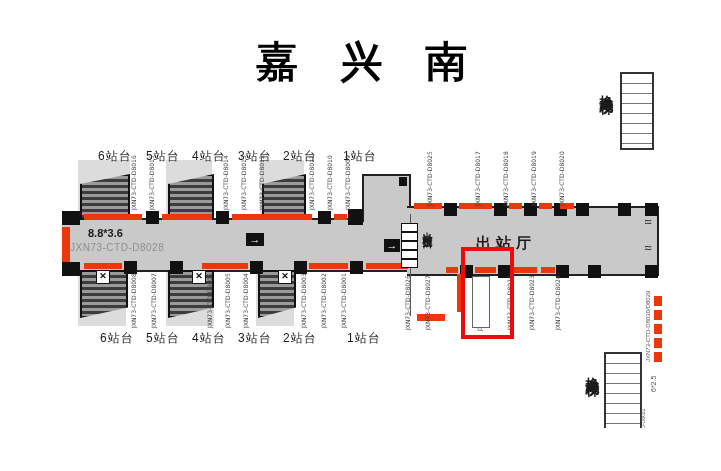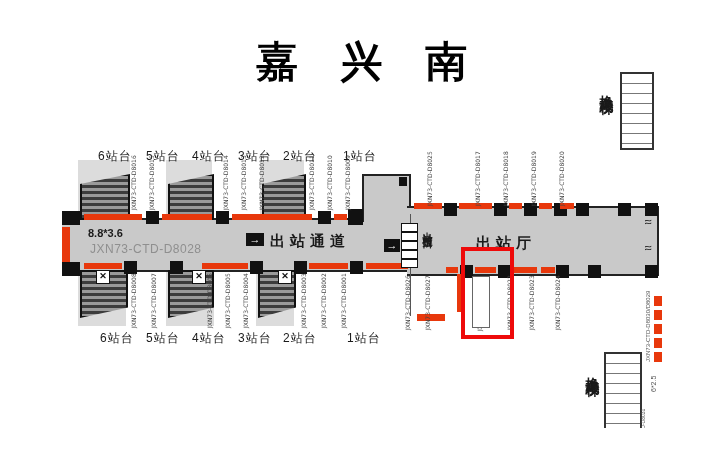--- a/index.html
+++ b/index.html
@@ -46,21 +46,21 @@
           background-image:repeating-linear-gradient(180deg,transparent 0 9px,#777 9px 10px);}
   
   #hl{border:4px solid #ee0a0a;background:transparent;z-index:6;}
   #hlstrip{background:#fff;border:1px solid #666;z-index:6;}
   
   #dashbar{width:8px;height:66px;z-index:5;
            background:repeating-linear-gradient(180deg,#e8380c 0 10px,transparent 10px 14px);}
   .squig{z-index:5;font-size:10px;color:#111;transform:rotate(90deg);letter-spacing:-1px;}
   
   .dim{font-size:11px;font-weight:bold;z-index:5;}
-  .graycode{font-size:12px;color:#8f8f8f;z-index:5;letter-spacing:.5px;padding-left:20px;}
+  .graycode{font-size:10px;color:#8f8f8f;z-index:5;letter-spacing:.5px;}
   .vsmall{writing-mode:vertical-rl;transform:rotate(180deg);font-size:6px;color:#555;z-index:5;white-space:nowrap;}
   
   #wm{left:8px;top:439px;display:flex;align-items:center;gap:4px;color:#e9e9e9;z-index:7;}
   #wm .wm-logo{width:22px;height:20px;border:3px solid #e9e9e9;border-radius:50% 50% 50% 0;
                border-right-color:transparent;}
   #wm .wm-text{font-size:17px;font-weight:bold;letter-spacing:2px;}
 </style>
 </head>
 <body>
 
@@ -187,21 +187,20 @@
   <div class="abs vcode" style="left:424px;top:276px;">JXN73-CTD-D8027</div>
   <div class="abs vcode" style="left:476px;top:277px;">JXN73-CTD-D8021</div>
   <div class="abs vcode" style="left:506px;top:276px;">JXN73-CTD-D8022</div>
   <div class="abs vcode" style="left:528px;top:276px;">JXN73-CTD-D8023</div>
   <div class="abs vcode" style="left:554px;top:276px;">JXN73-CTD-D8024</div>
 
   <div class="abs dim" style="left:88px;top:227px;">8.8*3.6</div>
   <div class="abs graycode" style="left:70px;top:242px;">JXN73-CTD-D8028</div>
 
   <div class="abs arrowbox" style="left:246px;top:233px;width:18px;height:13px;">→</div>
-  <div class="abs arealabel" style="left:270px;top:232px;">出站通道</div>
 
   <div class="abs arealabel" style="left:476px;top:234px;">出站厅</div>
 
   <div class="abs" id="gateline" style="left:410px;top:214px;height:102px;"></div>
   <div class="abs gate" style="left:401px;top:223px;"></div>
   <div class="abs gate" style="left:401px;top:232px;"></div>
   <div class="abs gate" style="left:401px;top:241px;"></div>
   <div class="abs gate" style="left:401px;top:250px;"></div>
   <div class="abs gate" style="left:401px;top:259px;"></div>
   <div class="abs arrowbox" style="left:384px;top:239px;width:16px;height:13px;">→</div>

